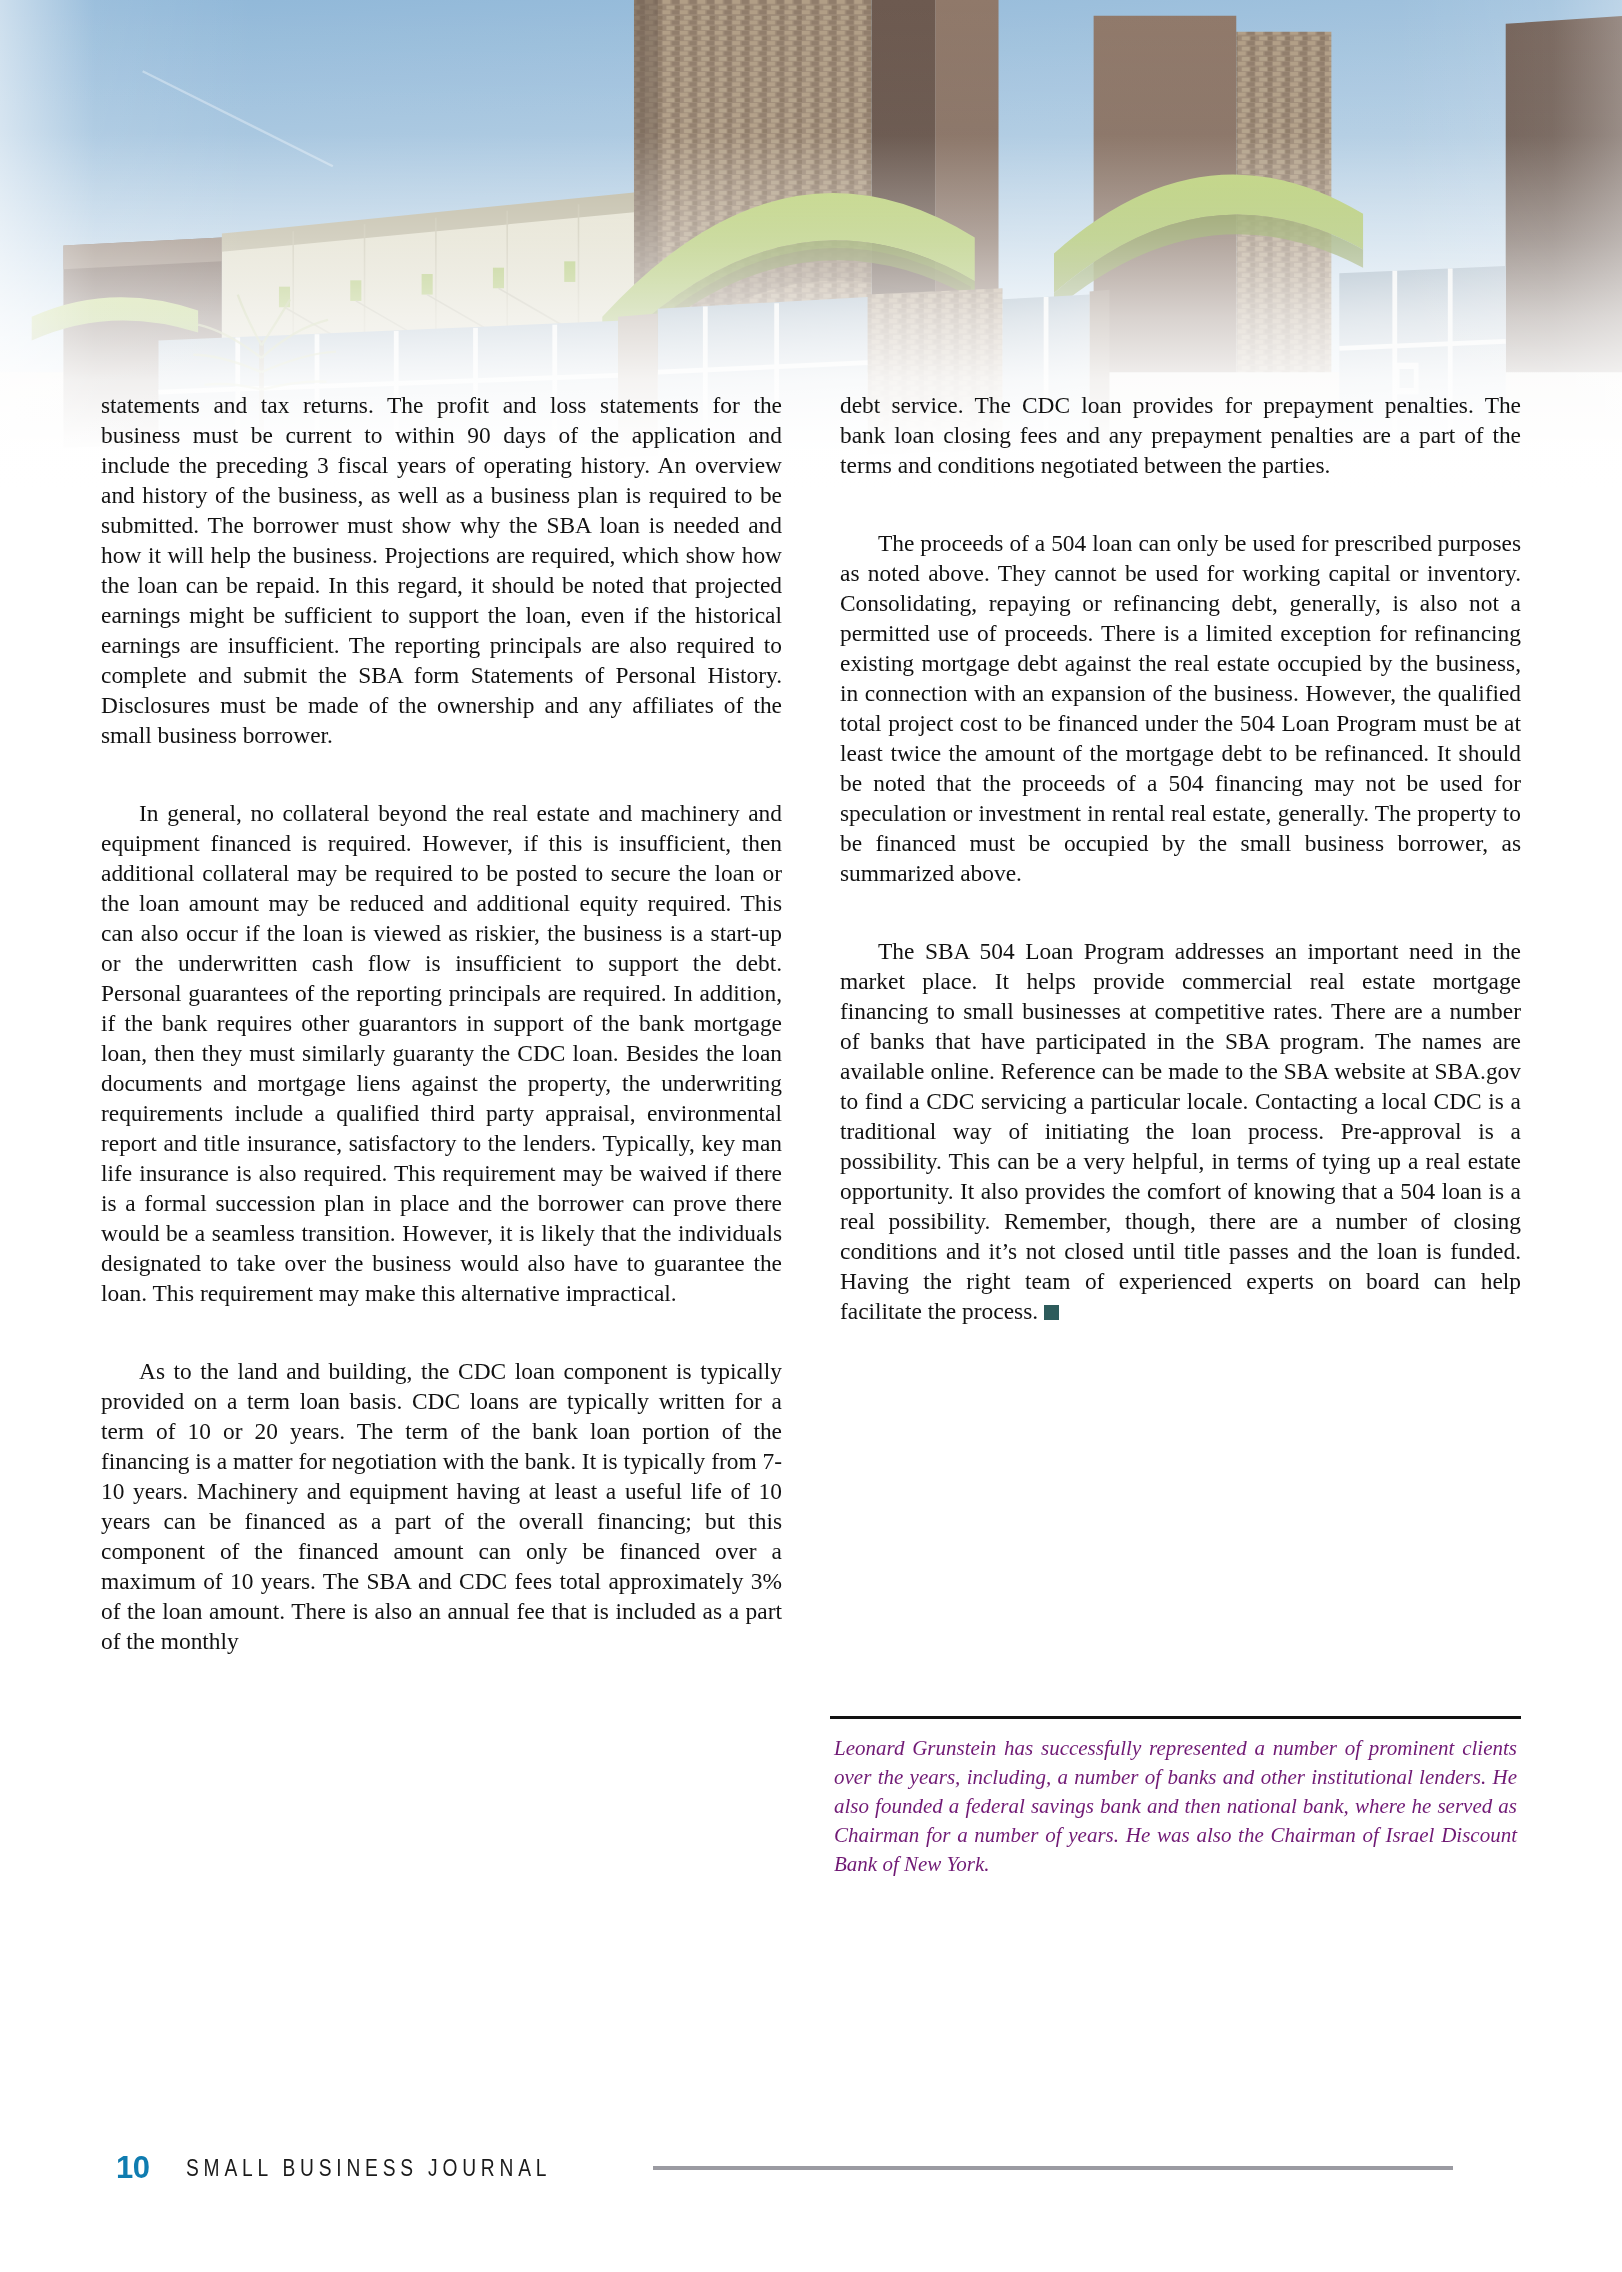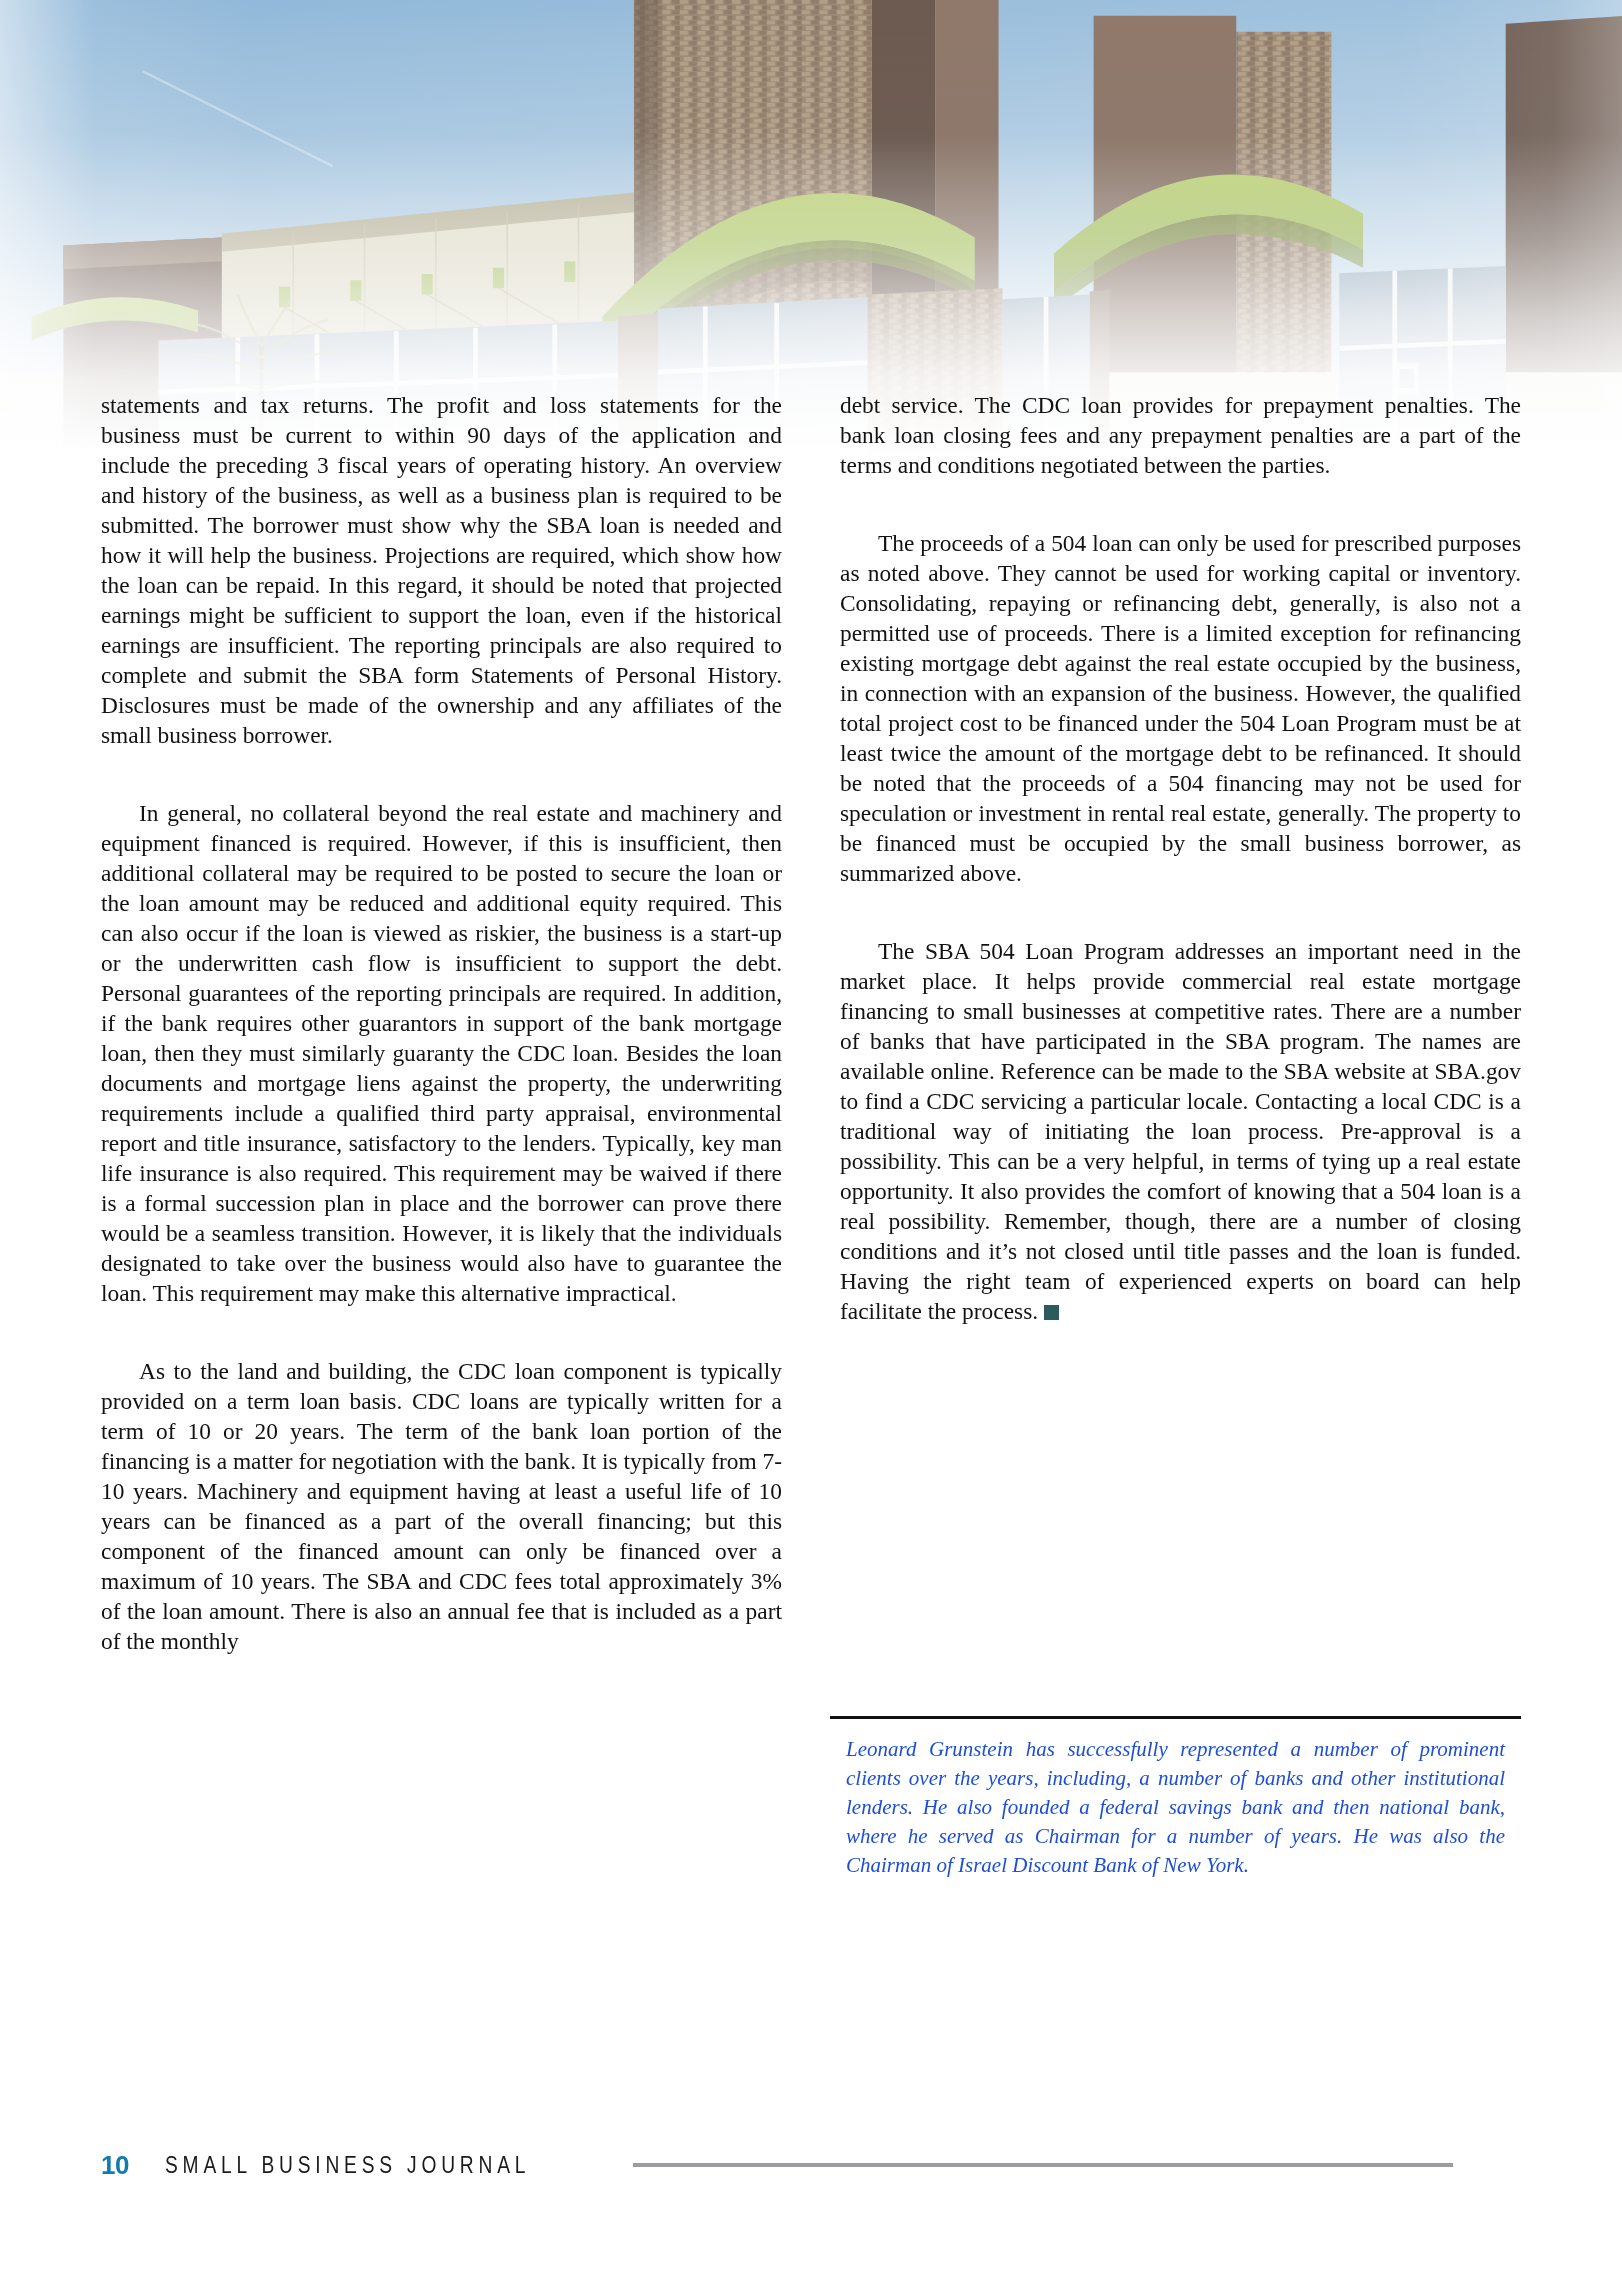--- a/index.html
+++ b/index.html
@@ -102,44 +102,45 @@
     width: 691px;
     height: 3.2px;
     background: #121212;
     margin-bottom: 15px;
   }
   .bio-par {
     font-family: "Liberation Serif", serif;
     font-style: italic;
     font-size: 21px;
     line-height: 29px;
-    color: #1d4ed8;
+    color: #701a75;
     text-align: justify;
     text-justify: inter-word;
-    margin: 16px;
+    margin: 4px;
     hyphens: auto;
     -webkit-hyphens: auto;
   }
 
   
   #footer {
     position: absolute;
     left: 101px;
     top: 2152px;
     width: 1436px;
     display: flex;
     align-items: center;
   }
   #page-number {
     font-family: "Liberation Sans", sans-serif;
     font-weight: bold;
-    font-size: 26px;
+    font-size: 31px;
     letter-spacing: -0.4px;
     color: #0f7cb0;
     line-height: 1;
+    margin-left: 15px;
   }
   #footer-title {
     font-family: "Liberation Sans", sans-serif;
     font-size: 24px;
     letter-spacing: 6px;
     color: #1a1a1a;
     margin-left: 36px;
     line-height: 1;
     transform: scaleX(0.80);
     transform-origin: left center;

